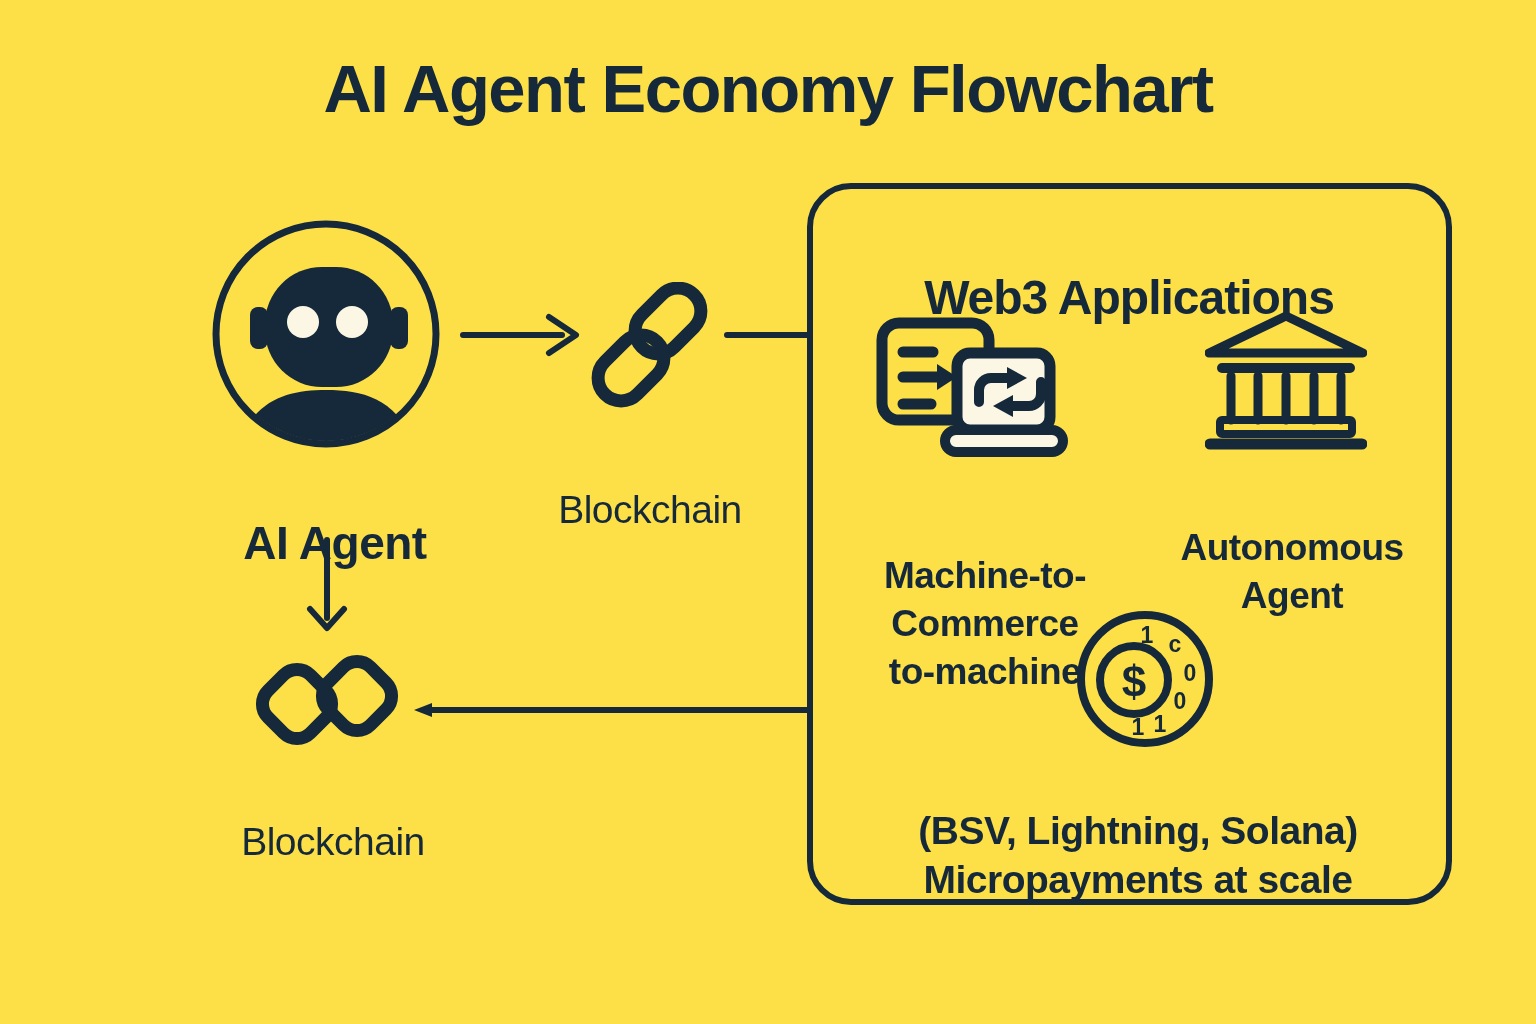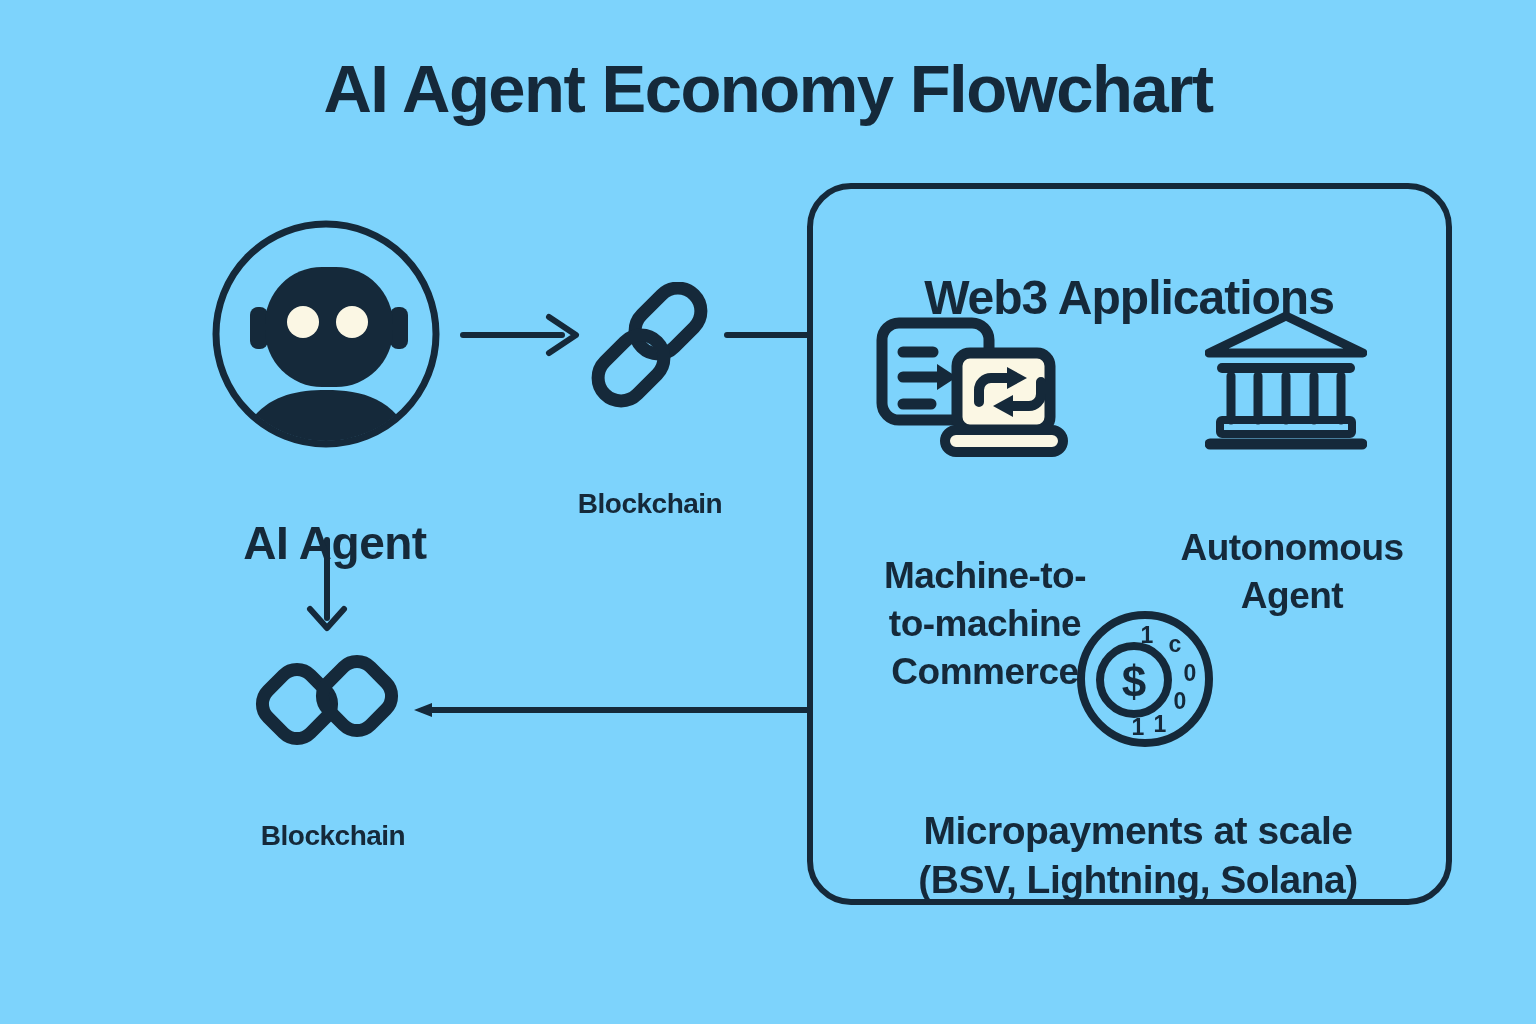--- a/index.html
+++ b/index.html
@@ -1,29 +1,29 @@
 <!DOCTYPE html>
 <html><head>
 <meta charset="utf-8">
 <style>
   html,body { margin:0; padding:0; }
   body { background:#FBF7E4; }
   .canvas {
     position:relative; width:1536px; height:1024px;
-    background:#7dd3fc; overflow:hidden;
+    background:#fde047; overflow:hidden;
     font-family:"Liberation Sans","DejaVu Sans",sans-serif;
     color:#15293A;
   }
   .abs { position:absolute; }
   .ctr { transform:translateX(-50%); text-align:center;margin-top:48px; }
   .page-title {
     left:0; width:100%; top:50px; text-align:center;
     font-size:67px; font-weight:700; letter-spacing:-1.5px;
   }
-  .node-label { font-weight:700; font-size:28px; letter-spacing:-0.5px; white-space:nowrap; }
+  .node-label { font-weight:400; font-size:39px; letter-spacing:-0.5px; white-space:nowrap; }
   .node-label.big { font-weight:700; font-size:46px; }
   .web3-box {
     left:807px; top:183px; width:645px; height:722px;
     border:6px solid #15293A; border-radius:44px; box-sizing:border-box;
   }
   .web3-title {
     left:1129px; top:222px;
     font-size:48px; font-weight:700; letter-spacing:-1px; white-space:nowrap;
   }
   .item-label { font-weight:600; font-size:37px; line-height:48px; letter-spacing:-0.5px; white-space:nowrap; }
@@ -111,22 +111,22 @@
       <rect x="82" y="37" width="93" height="77" rx="13" fill="#FBF7E4"></rect>
       <path d="M104,86 V74 A12,12 0 0 1 116,62 H132" stroke-width="10"></path>
       <polygon points="132,51 152,62 132,73" fill="#15293A" stroke="none"></polygon>
       <path d="M166,66 V78 A12,12 0 0 1 154,90 H138" stroke-width="10"></path>
       <polygon points="138,79 118,90 138,101" fill="#15293A" stroke="none"></polygon>
       <rect x="70" y="114" width="118" height="22" rx="11" fill="#FBF7E4" stroke-width="10"></rect>
     </svg>
   </div>
   <div class="abs ctr item-label" style="left:985px; top:504px;">
     <div>Machine-to-</div>
+    <div>Commerce</div>
     <div>to-machine</div>
-    <div>Commerce</div>
   </div>
 
   <div class="abs" style="left:1205px; top:310px;">
     <svg width="162" height="145" viewBox="0 0 162 145" fill="none" stroke="#15293A" stroke-linecap="round" stroke-linejoin="round">
       <path d="M81,6 L158,43 H4 Z" stroke-width="9"></path>
       <line x1="17" y1="58" x2="145" y2="58" stroke-width="10"></line>
       <line x1="26" y1="66" x2="26" y2="110" stroke-width="9"></line>
       <line x1="53" y1="66" x2="53" y2="110" stroke-width="9"></line>
       <line x1="81" y1="66" x2="81" y2="110" stroke-width="9"></line>
       <line x1="109" y1="66" x2="109" y2="110" stroke-width="9"></line>
@@ -149,17 +149,17 @@
         <text x="77" y="39">1</text>
         <text x="105" y="48">c</text>
         <text x="120" y="77">0</text>
         <text x="110" y="105">0</text>
         <text x="68" y="131">1</text>
         <text x="90" y="128">1</text>
       </g>
     </svg>
   </div>
   <div class="abs ctr item-label wide" style="left:1138px; top:758px;">
+    <div>(BSV, Lightning, Solana)</div>
     <div>Micropayments at scale</div>
-    <div>(BSV, Lightning, Solana)</div>
   </div>
 
 </div>
 
 </body></html>

